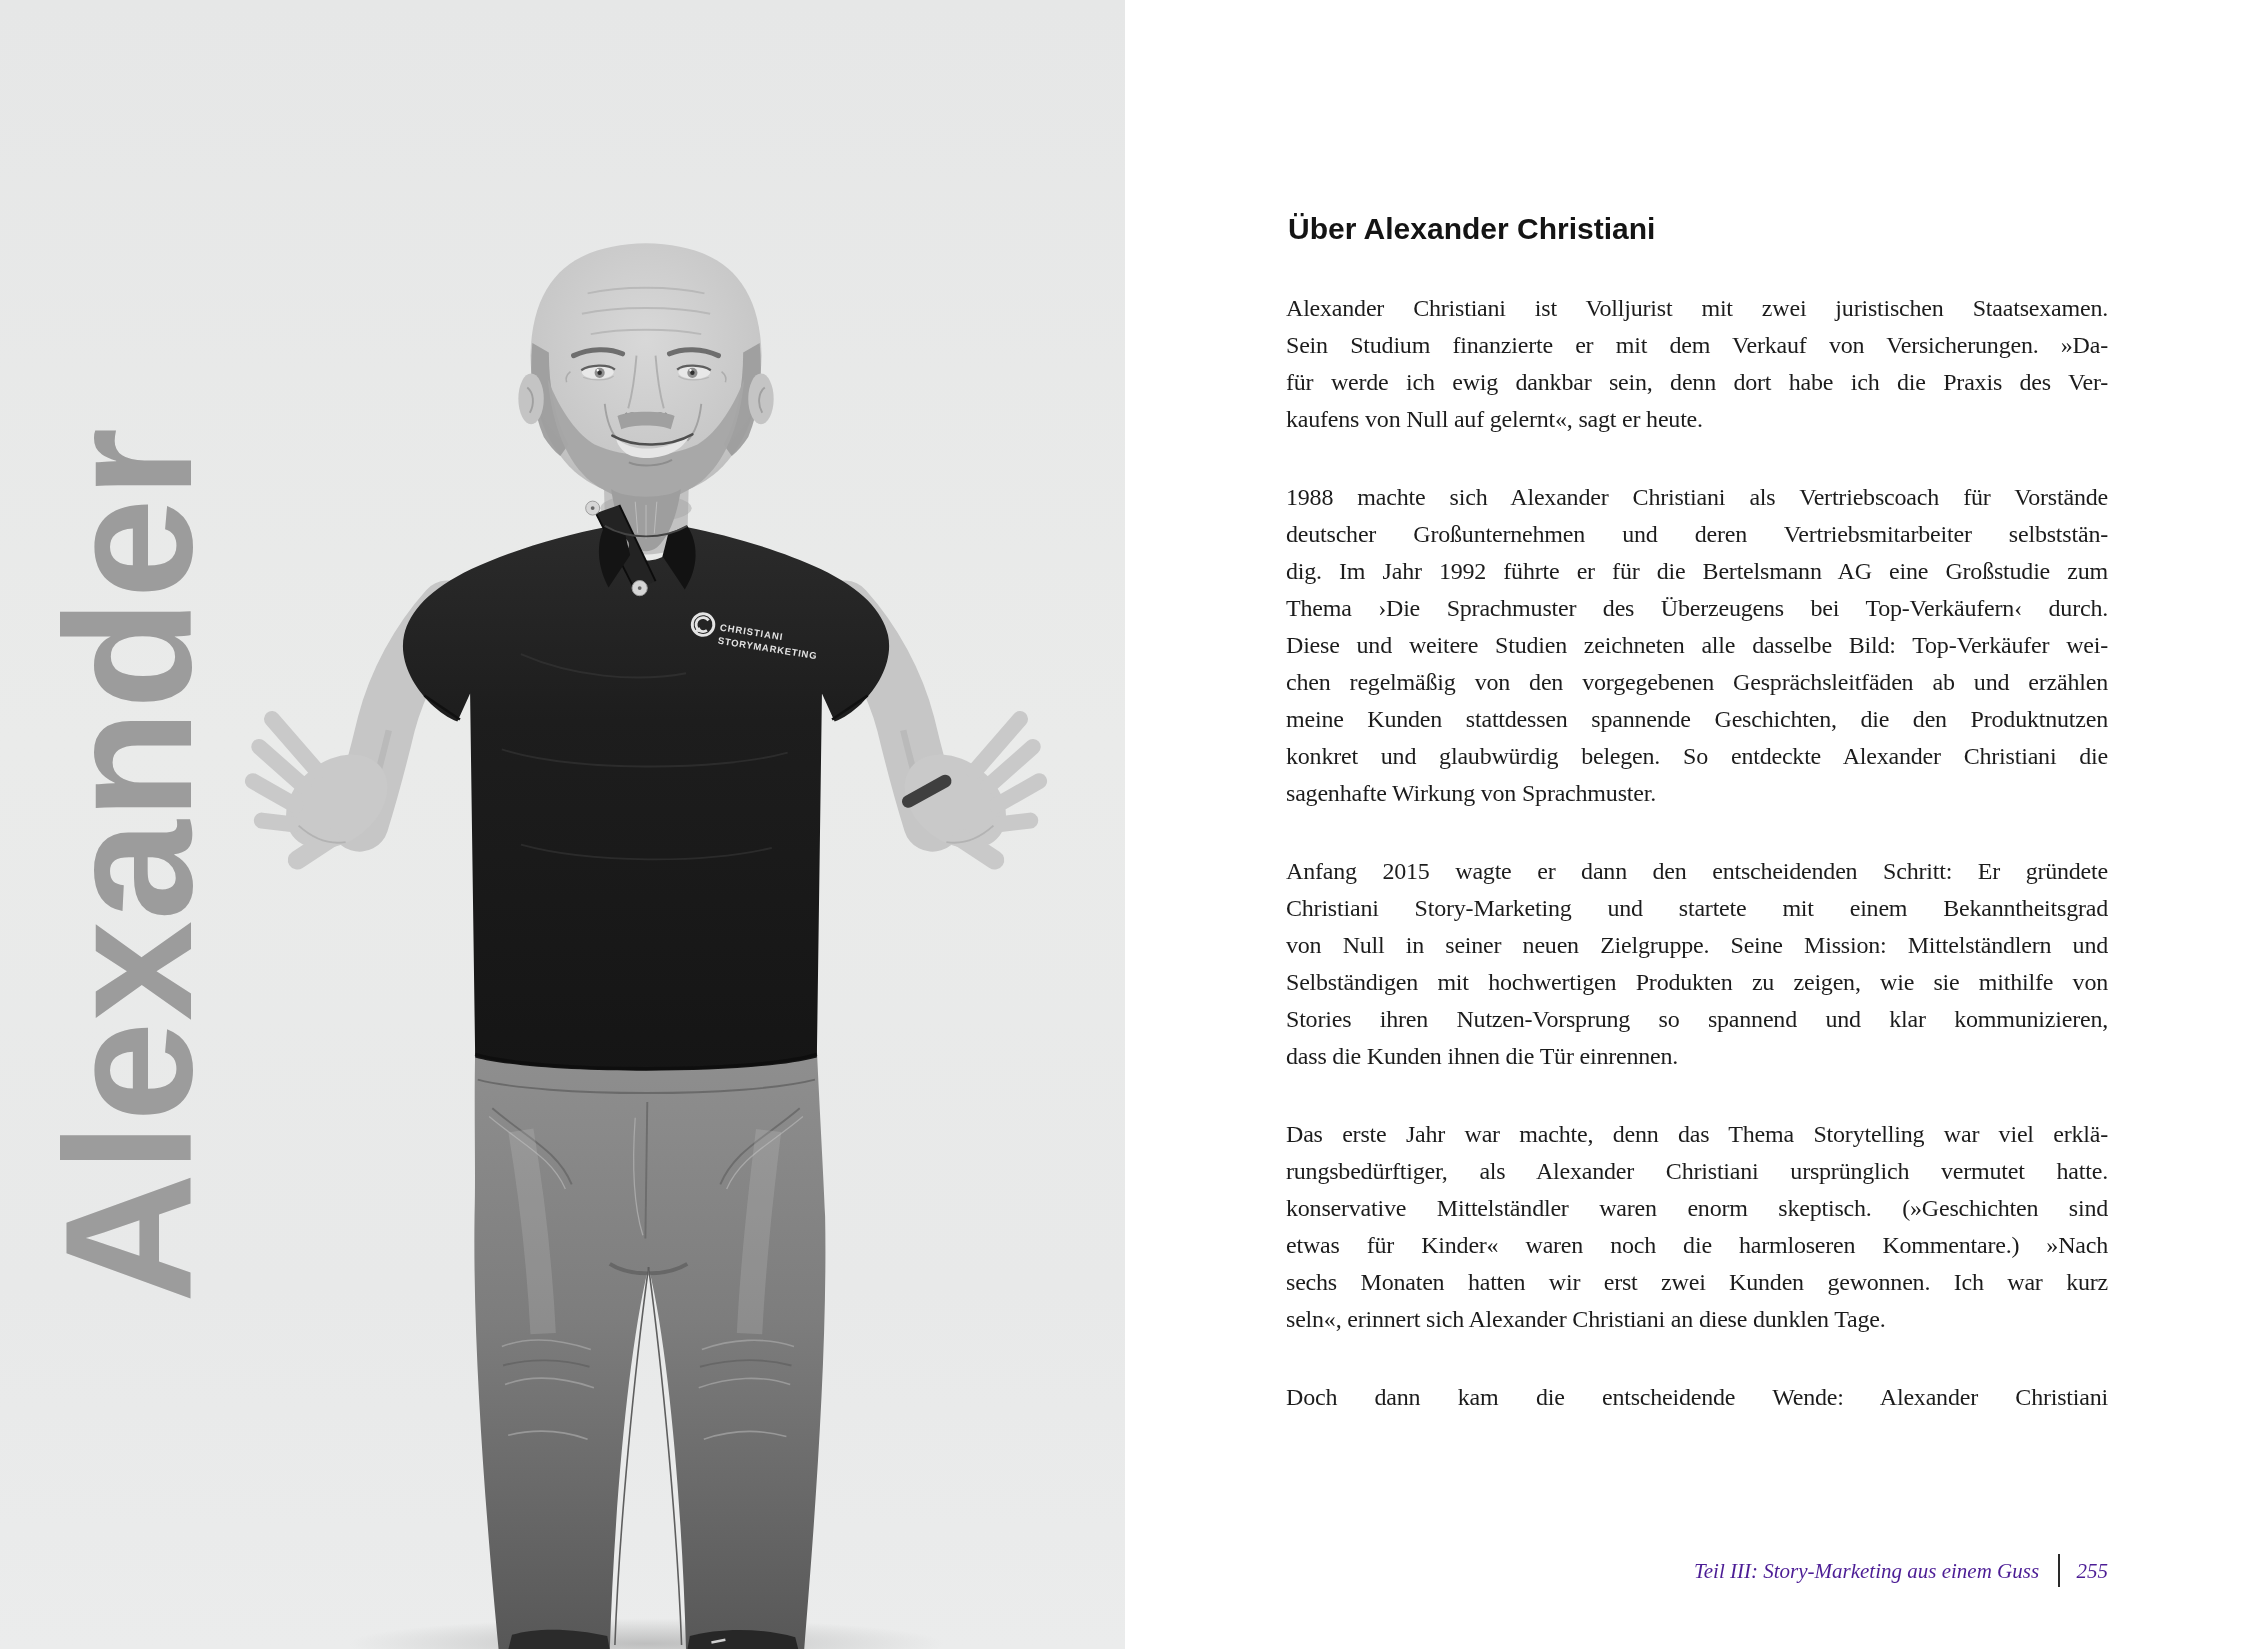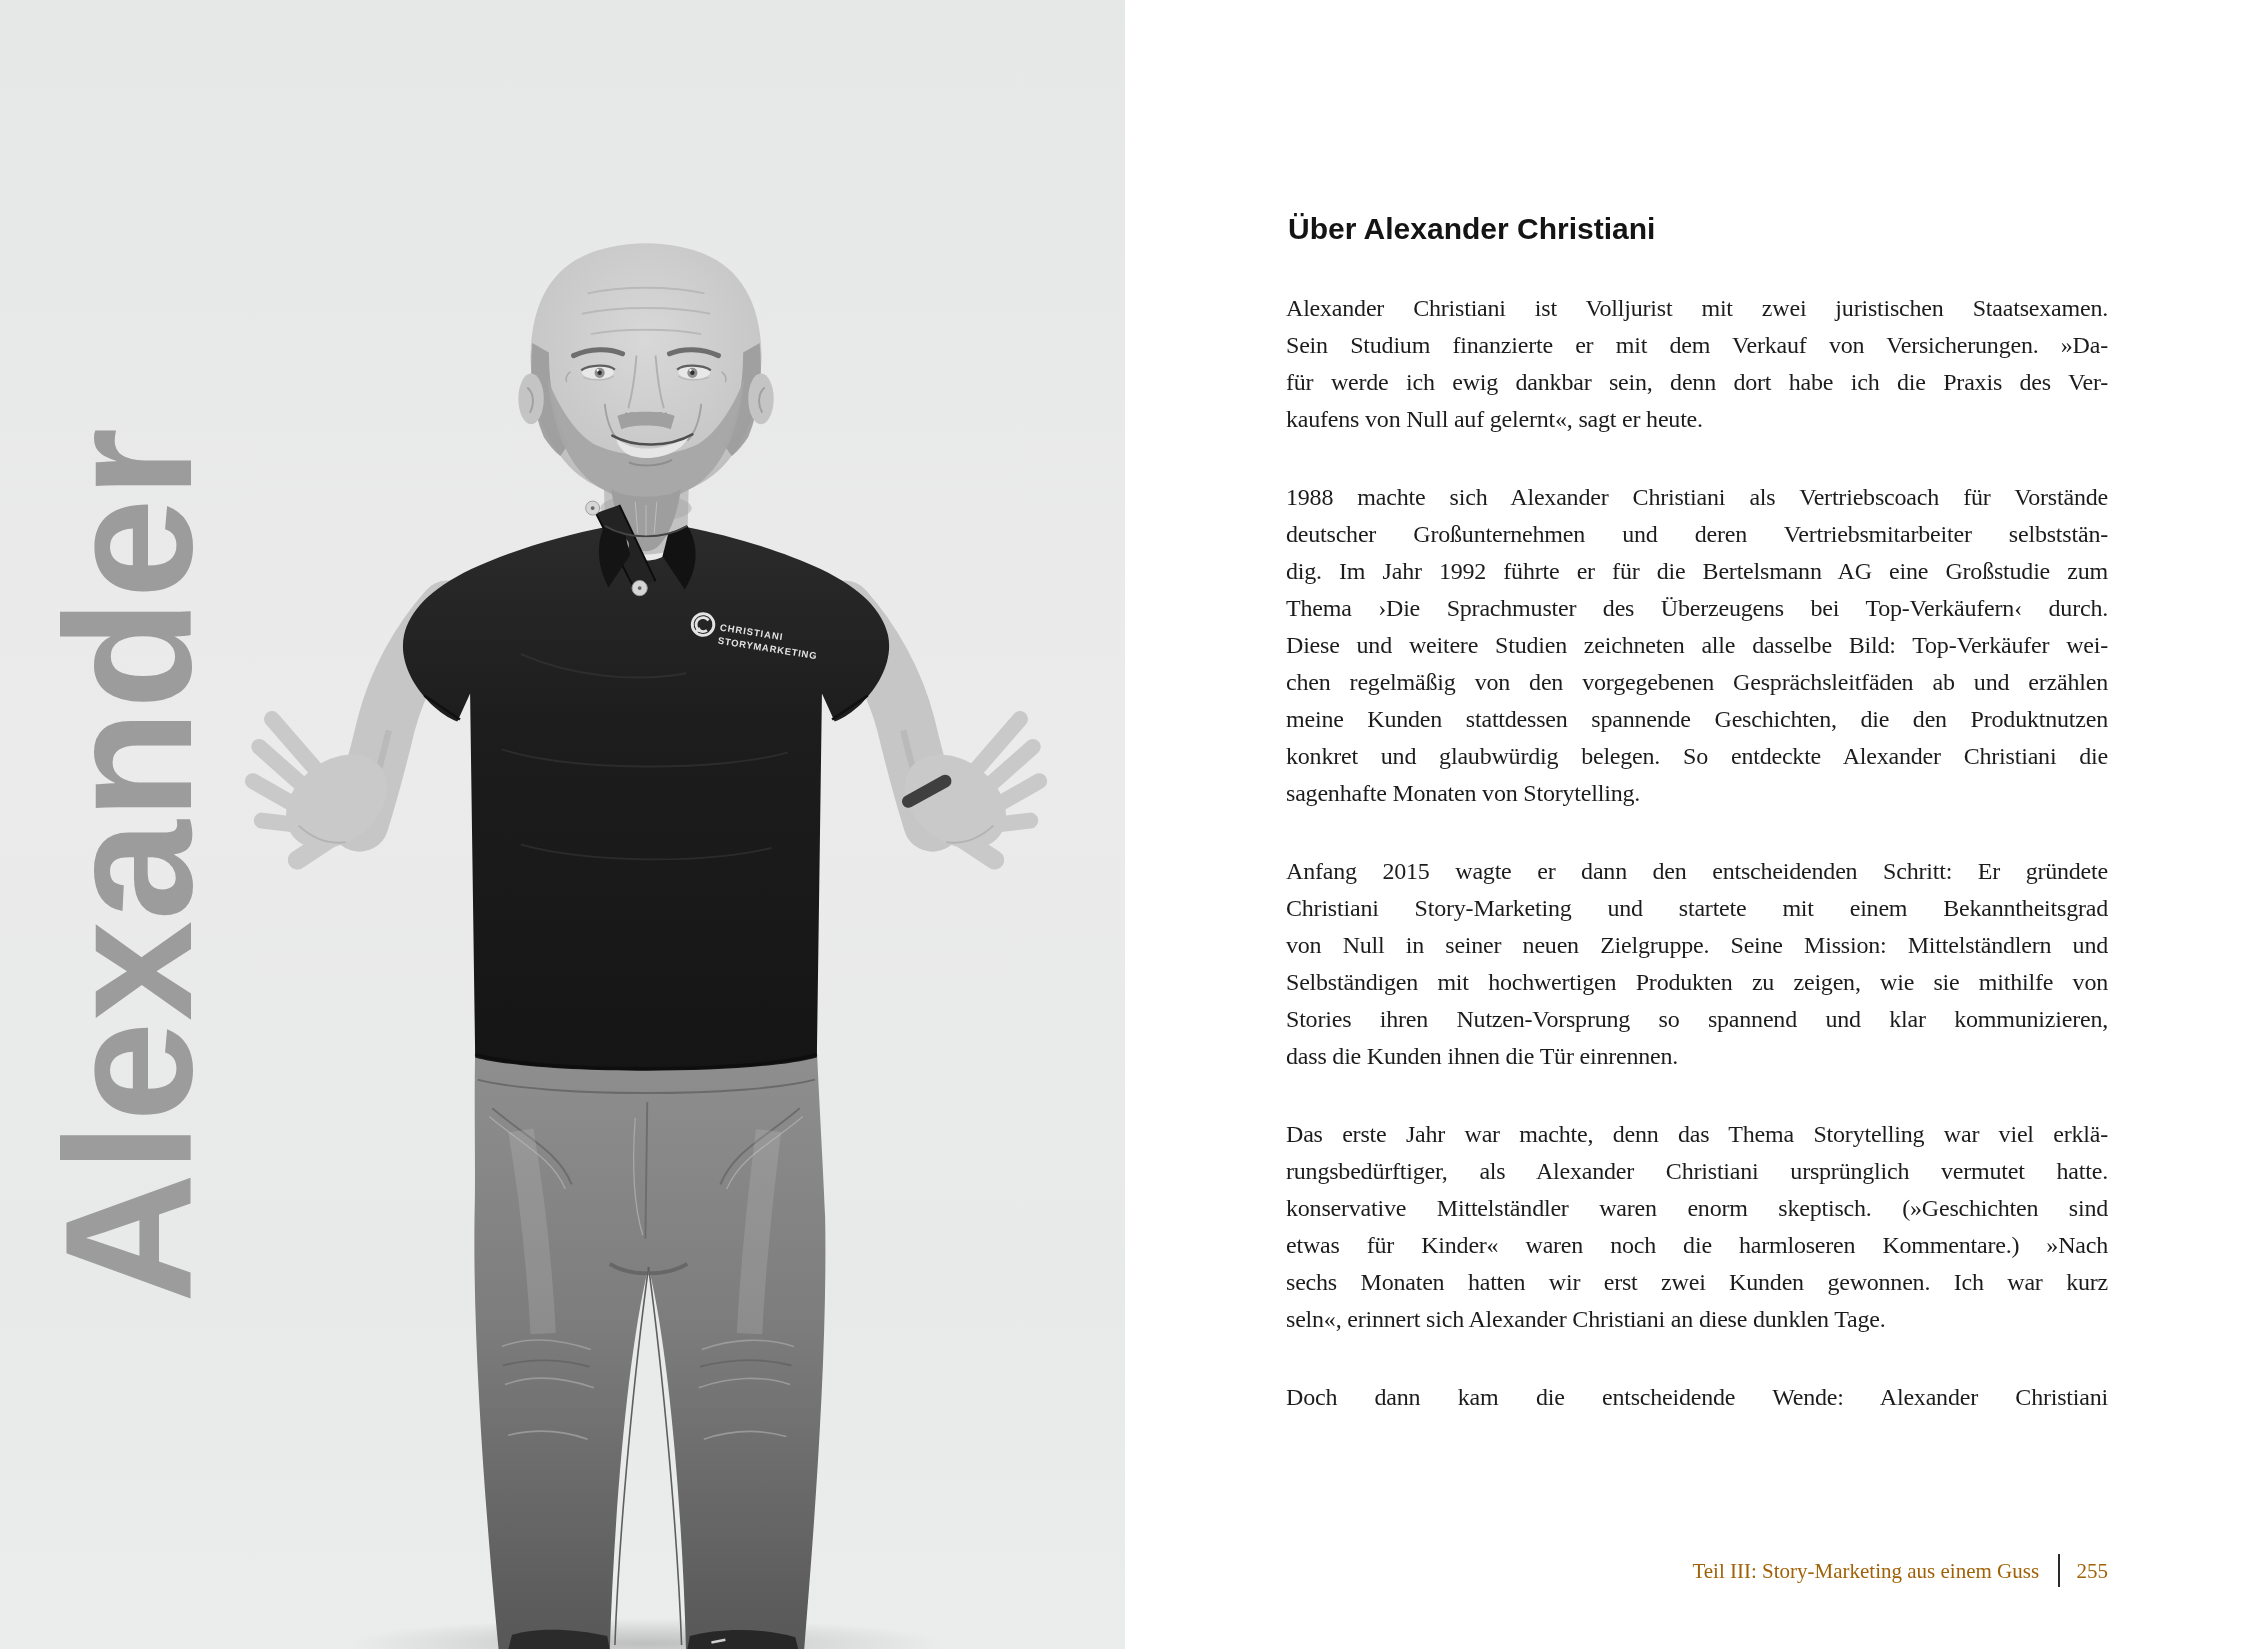--- a/index.html
+++ b/index.html
@@ -39,21 +39,21 @@
   }
   .para{margin:0 0 41px 0;}
   .para:last-child{margin-bottom:12px;}
   .line{
     text-align:justify;text-align-last:justify;
     -moz-text-align-last:justify;white-space:normal;
   }
   .line.final{text-align-last:left;-moz-text-align-last:left;}
   .page-footer{
     position:absolute;left:161px;top:1553px;width:822px;
-    text-align:right;font-size:21px;line-height:36px;color:#a16207;white-space:nowrap;
+    text-align:right;font-size:21px;line-height:36px;color:#4c1d95;white-space:nowrap;font-style:italic;
   }
   .vbar{
     display:inline-block;width:1.9px;height:33px;background:#2a2a2a;
     margin:0 16.5px 0 19px;vertical-align:-9px;
   }
 </style>
 </head>
 <body>
 
 <div class="spread">
@@ -285,21 +285,21 @@
         </div>
         <div class="para">
           <div class="line">1988 machte sich Alexander Christiani als Vertriebscoach für Vorstände</div>
           <div class="line">deutscher Großunternehmen und deren Vertriebsmitarbeiter selbststän-</div>
           <div class="line">dig. Im Jahr 1992 führte er für die Bertelsmann AG eine Großstudie zum</div>
           <div class="line">Thema ›Die Sprachmuster des Überzeugens bei Top-Verkäufern‹ durch.</div>
           <div class="line">Diese und weitere Studien zeichneten alle dasselbe Bild: Top-Verkäufer wei-</div>
           <div class="line">chen regelmäßig von den vorgegebenen Gesprächsleitfäden ab und erzählen</div>
           <div class="line">meine Kunden stattdessen spannende Geschichten, die den Produktnutzen</div>
           <div class="line">konkret und glaubwürdig belegen. So entdeckte Alexander Christiani die</div>
-          <div class="line final">sagenhafte Monaten von Storytelling.</div>
+          <div class="line final">sagenhafte Wirkung von Sprachmuster.</div>
         </div>
         <div class="para">
           <div class="line">Anfang 2015 wagte er dann den entscheidenden Schritt: Er gründete</div>
           <div class="line">Christiani Story-Marketing und startete mit einem Bekanntheitsgrad</div>
           <div class="line">von Null in seiner neuen Zielgruppe. Seine Mission: Mittelständlern und</div>
           <div class="line">Selbständigen mit hochwertigen Produkten zu zeigen, wie sie mithilfe von</div>
           <div class="line">Stories ihren Nutzen-Vorsprung so spannend und klar kommunizieren,</div>
           <div class="line final">dass die Kunden ihnen die Tür einrennen.</div>
         </div>
         <div class="para">

